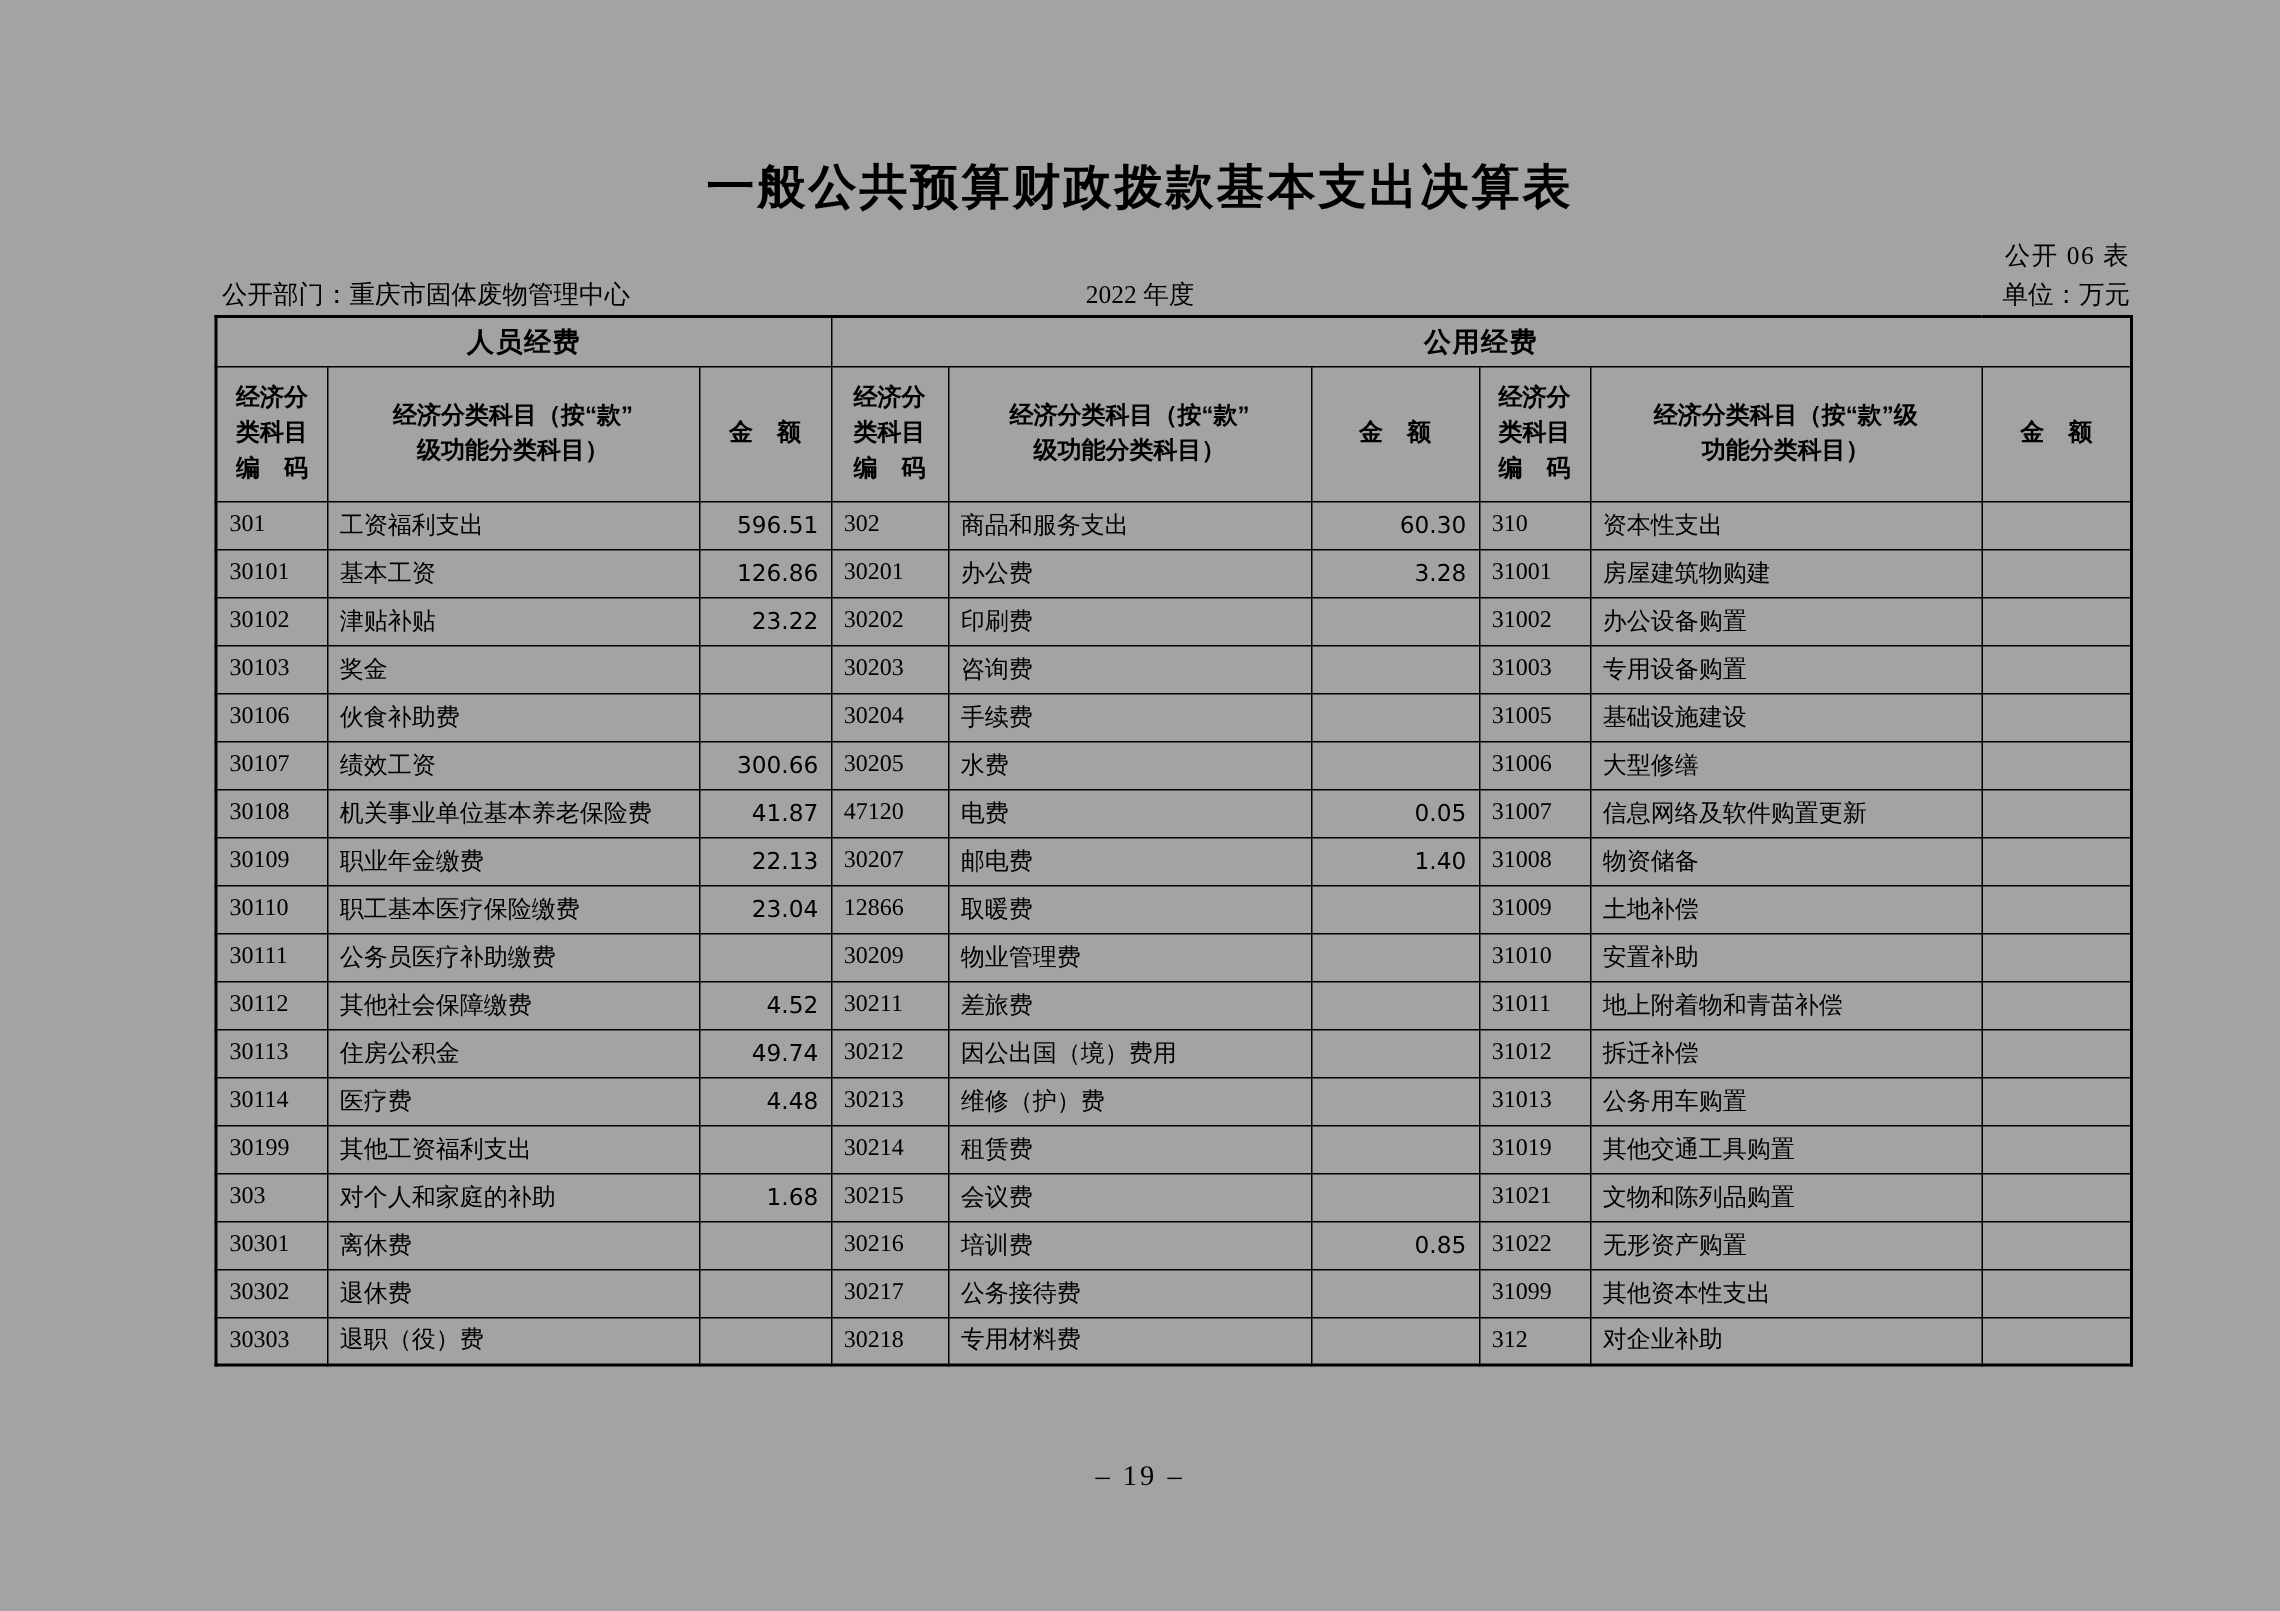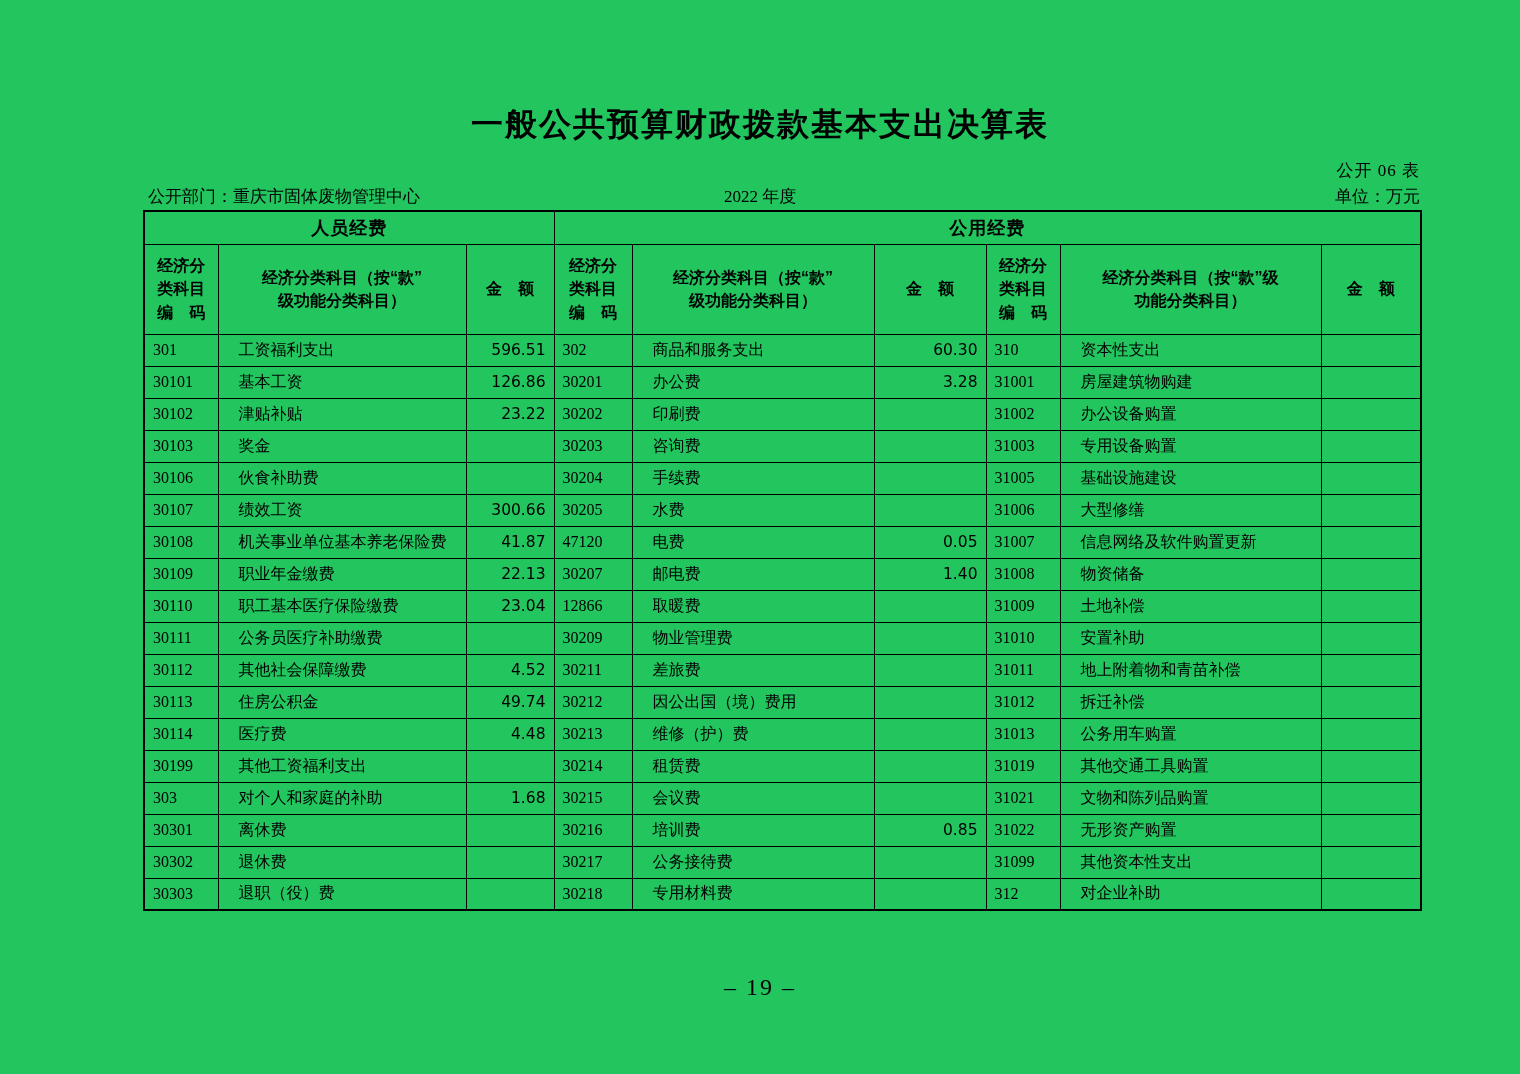--- a/index.html
+++ b/index.html
@@ -1,18 +1,18 @@
 <!DOCTYPE html>
 <html><head>
 <meta charset="utf-8">
 <style>
   * { margin:0; padding:0; box-sizing:border-box; }
   html,body { width:1520px; height:1074px; background:#ffffff; }
   .sheet {
-    position:relative; width:1520px; height:1074px; background:#22c55e;
+    position:relative; width:1520px; height:1074px; background:#a3a3a3;
     color:#000; font-family:"Liberation Serif", serif;
   }
   .doc-title {
     position:absolute; top:103px; left:0; right:0;
     text-align:center; font-family:"Liberation Sans", sans-serif;
     font-weight:bold; font-size:32px; letter-spacing:2px; color:#000;
   }
   .table-code {
     position:absolute; top:159px; right:100px;
     font-size:17px; letter-spacing:1px;
@@ -38,30 +38,30 @@
     font-weight:bold; font-size:16px; text-align:center;
     white-space:pre-line; line-height:1.45; padding:0 2px;
   }
   tbody tr { height:32px; }
   td.code {
     font-family:"Liberation Serif", serif; font-size:16px;
     text-align:left; padding-left:8px;
   }
   td.subject {
     font-family:"Liberation Serif", serif; font-size:16px;
-    text-align:left; padding-left:20px; white-space:nowrap;
+    text-align:left; padding-left:8px; white-space:nowrap;
   }
   td.subject.indent { }
   td.amount {
     font-family:"DejaVu Sans", sans-serif; font-size:15.5px;
     text-align:right; padding-right:8px;margin-left:21px;
   }
   .page-number {
     position:absolute; top:974px; left:0; right:0;
-    text-align:center; font-size:24px; letter-spacing:2px;
+    text-align:center; font-size:19px; letter-spacing:2px;
     font-family:"Liberation Serif", serif;
   }
 </style>
 </head>
 <body>
 
 <div class="sheet">
 
   <h1 class="doc-title">一般公共预算财政拨款基本支出决算表</h1>
 

